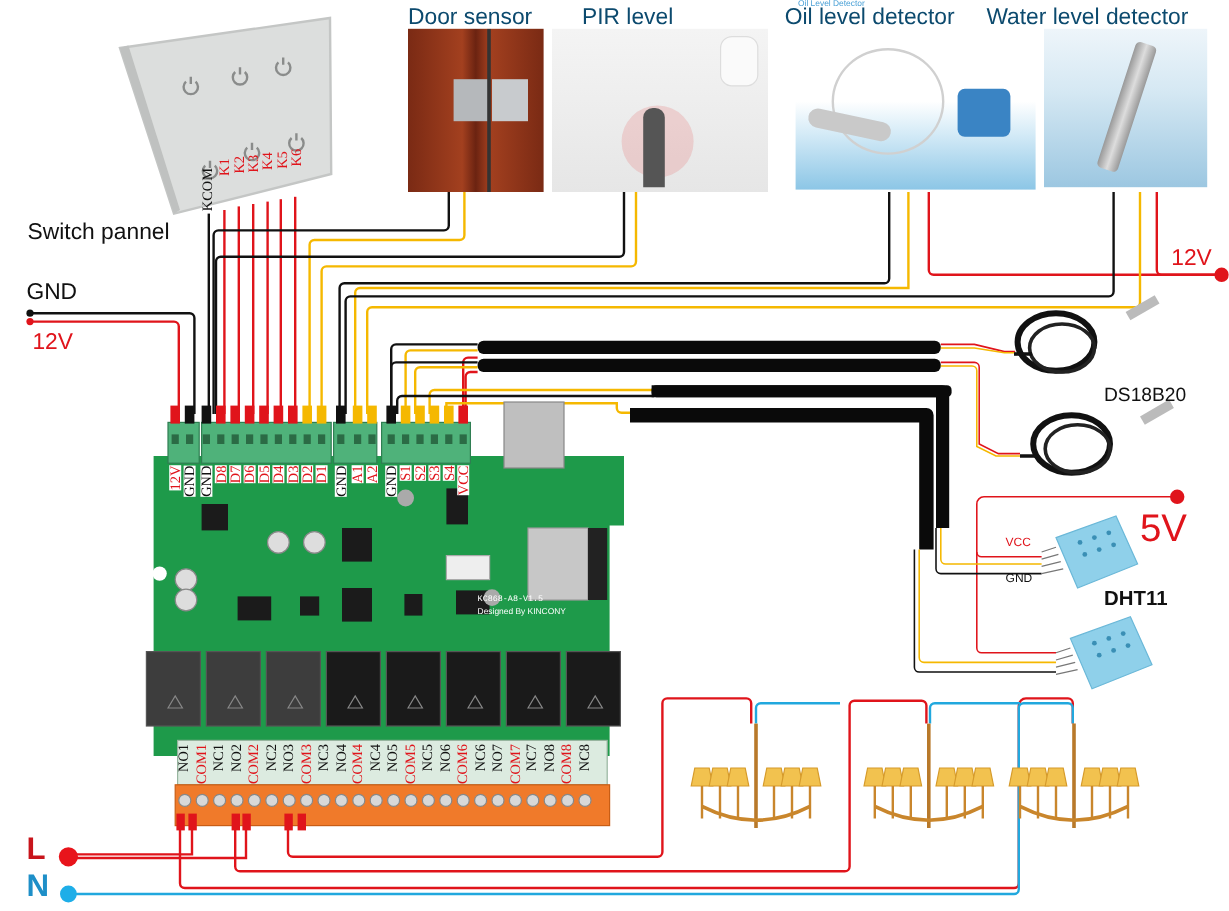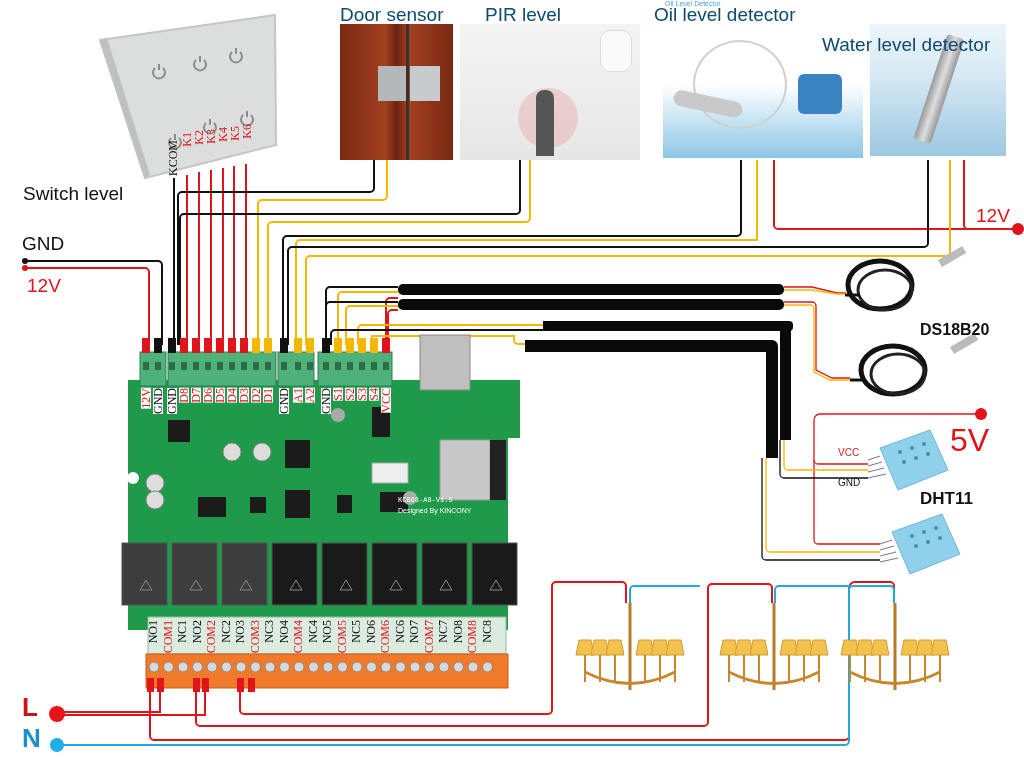--- a/index.html
+++ b/index.html
@@ -351,28 +351,28 @@
   <div style="position:absolute;left:135px;top:50px;width:44px;height:40px;background:#3a84c4;border-radius:6px;"></div>
 </div>
 <div class="photo" style="left:870px;top:24px;width:136px;height:132px;background:linear-gradient(180deg,#eef5fa 0%,#d5e8f3 40%,#9cc7e1 100%);">
   <div style="position:absolute;left:60px;top:10px;width:18px;height:110px;background:linear-gradient(90deg,#999,#ddd,#999);transform:rotate(18deg);border-radius:4px;"></div>
 </div>
 
 <span class="lbl title" style="left:340px;top:4px;">Door sensor</span>
 <span class="lbl title" style="left:485px;top:4px;">PIR level</span>
 <span class="lbl" style="left:665px;top:0;font-size:7px;color:#4aa0d6;">Oil Level Detector</span>
 <span class="lbl title" style="left:654px;top:4px;">Oil level detector</span>
-<span class="lbl title" style="left:822px;top:4px;margin-top:30px;">Water level detector</span>
-
-<span class="lbl" style="left:23px;top:183px;font-size:19px;color:#111;">Switch level</span>
+<span class="lbl title" style="left:822px;top:4px;">Water level detector</span>
+
+<span class="lbl" style="left:23px;top:183px;font-size:19px;color:#111;">Switch pannel</span>
 <span class="lbl" style="left:22px;top:233px;font-size:19px;color:#111;">GND</span>
 <span class="lbl" style="left:27px;top:275px;font-size:19px;color:#e0141b;">12V</span>
 <span class="lbl" style="left:976px;top:205px;font-size:19px;color:#e0141b;">12V</span>
 <span class="lbl" style="left:950px;top:422px;font-size:32px;color:#e0141b;">5V</span>
-<span class="lbl" style="left:920px;top:321px;font-size:16px;font-weight:bold;color:#111;">DS18B20</span>
+<span class="lbl" style="left:920px;top:321px;font-size:16px;font-weight:normal;color:#111;">DS18B20</span>
 <span class="lbl" style="left:920px;top:489px;font-size:17px;font-weight:bold;color:#111;">DHT11</span>
 <span class="lbl" style="left:838px;top:447px;font-size:10px;color:#e0141b;">VCC</span>
 <span class="lbl" style="left:838px;top:477px;font-size:10px;color:#111;">GND</span>
 <span class="lbl" style="left:22px;top:692px;font-size:26px;font-weight:bold;color:#c8141b;">L</span>
 <span class="lbl" style="left:22px;top:723px;font-size:26px;font-weight:bold;color:#1e8fc8;">N</span>
 
 <span class="lbl" style="left:398px;top:496px;font-size:7px;color:#fff;font-family:'Liberation Mono',monospace;">KC868-A8-V1.5</span>
 <span class="lbl" style="left:398px;top:507px;font-size:7px;color:#fff;">Designed By KINCONY</span>
 
 <div id="switch-pins">

